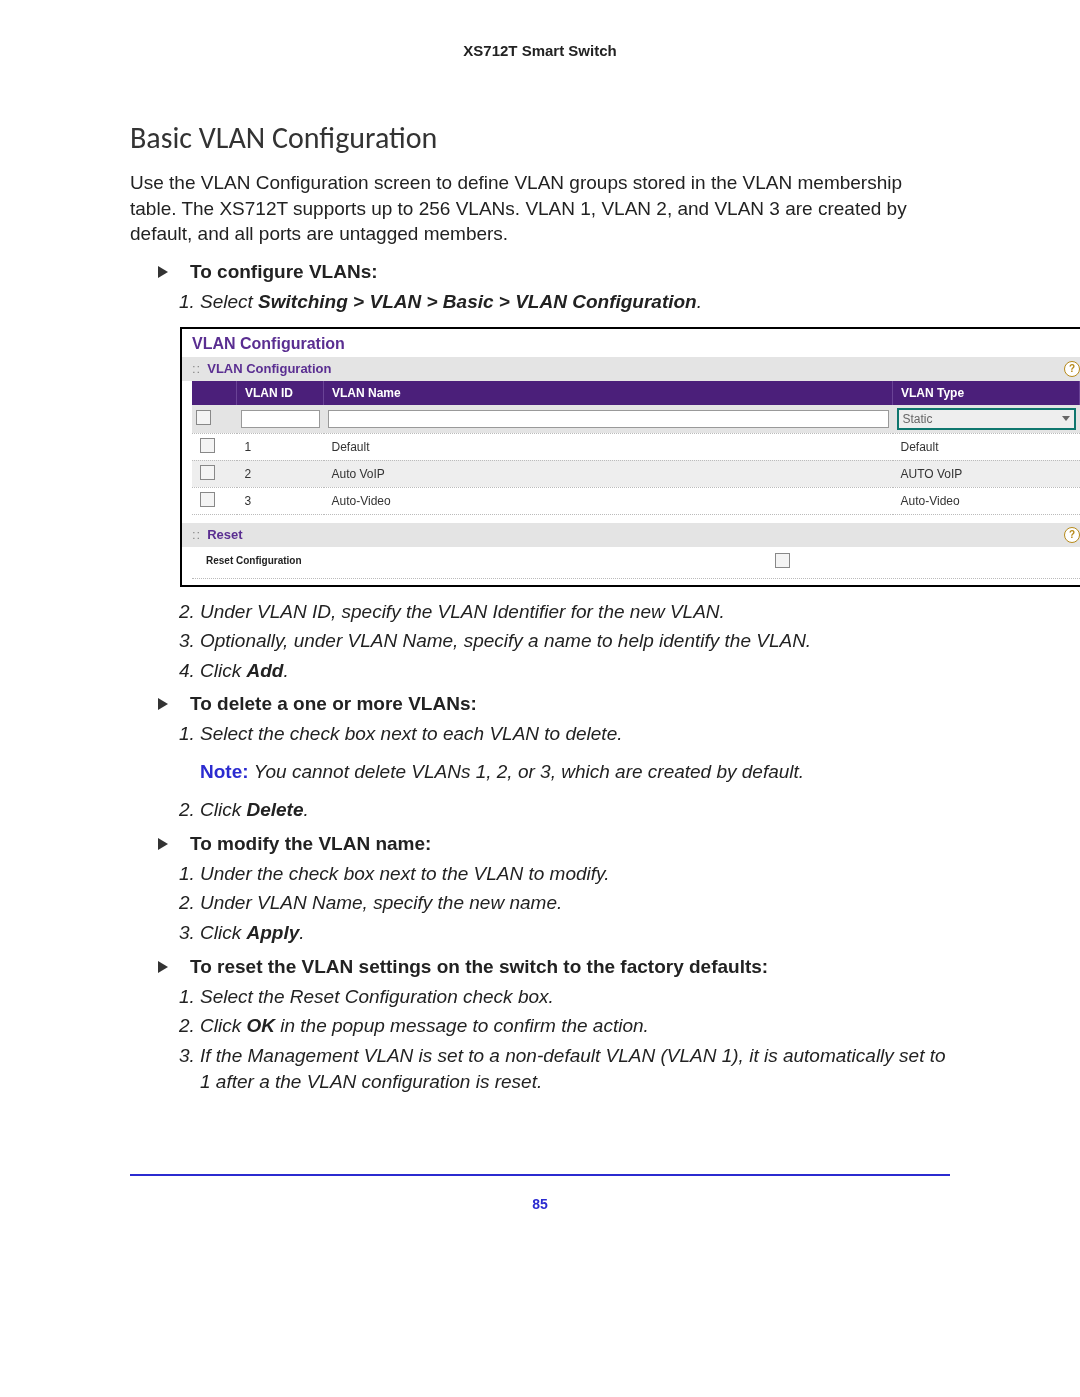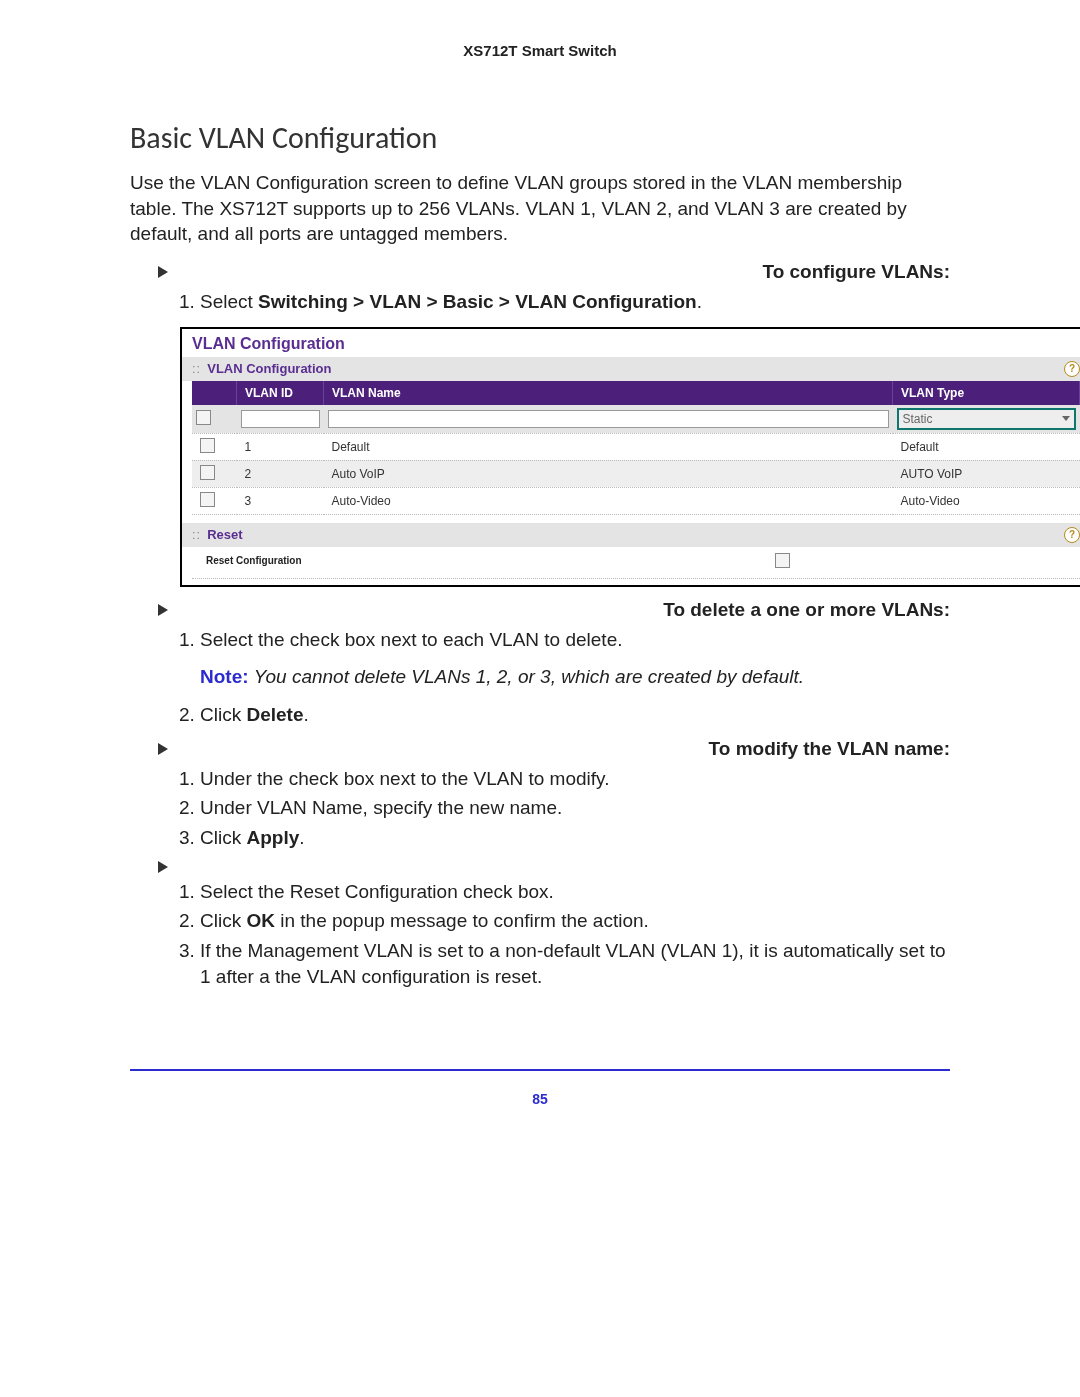--- a/index.html
+++ b/index.html
@@ -26,33 +26,33 @@
     color:#333;
     margin: 0 0 14px 0;
   }
   p.intro { margin:0 0 14px 0; line-height:1.35; }
   .proc-heading {
     display:flex;
     align-items:center;
     gap:22px;
     font-weight:bold;
     margin: 10px 0 6px 28px;
-    justify-content: space-between;
   }
   .proc-arrow {
     width:0; height:0;
     border-top:6px solid transparent;
     border-bottom:6px solid transparent;
     border-left:10px solid #333;
     flex:0 0 auto;
   }
   ol.steps {
     list-style: decimal;
     margin: 0 0 10px 40px;
     padding-left: 30px;
+    font-style: italic;
   }
   ol.steps > li { margin: 4px 0; line-height:1.35; }
   .strong { font-weight:bold; }
   .note-line { margin: 14px 0 14px 70px; }
   .note-label { color:#2b2bd0; font-weight:bold; }
   .note-body { font-style:italic; }
   .ui-panel {
     border:2px solid #000;
     margin: 12px 0 12px 50px;
     width: 912px;
@@ -211,20 +211,27 @@
     <div class="sub-bar">
       <span><span class="dots">::</span><span>Reset</span></span>
       <span class="help-icon">?</span>
     </div>
     <div class="reset-row">
       <span>Reset Configuration</span>
       <span class="chk"></span>
     </div>
   </div>
 
+  <ol class="steps" start="2">
+    <li>Under VLAN ID, specify the VLAN Identifier for the new VLAN.</li>
+    <li>Optionally, under VLAN Name, specify a name to help identify the VLAN.</li>
+    <li>
+      <span>Click </span><span class="strong">Add</span><span>.</span>
+    </li>
+  </ol>
 
   <div class="proc-heading">
     <span class="proc-arrow"></span>
     <span>To delete a one or more VLANs:</span>
   </div>
   <ol class="steps">
     <li>Select the check box next to each VLAN to delete.</li>
   </ol>
   <div class="note-line">
     <span class="note-label">Note:</span>
@@ -243,20 +250,21 @@
   <ol class="steps">
     <li>Under the check box next to the VLAN to modify.</li>
     <li>Under VLAN Name, specify the new name.</li>
     <li>
       <span>Click </span><span class="strong">Apply</span><span>.</span>
     </li>
   </ol>
 
   <div class="proc-heading">
     <span class="proc-arrow"></span>
+    <span>To reset the VLAN settings on the switch to the factory defaults:</span>
   </div>
   <ol class="steps">
     <li>Select the Reset Configuration check box.</li>
     <li>
       <span>Click </span><span class="strong">OK</span><span> in the popup message to confirm the action.</span>
     </li>
     <li>If the Management VLAN is set to a non-default VLAN (VLAN 1), it is automatically set to 1 after a the VLAN configuration is reset.</li>
   </ol>
 
   <div class="footer-rule"></div>

